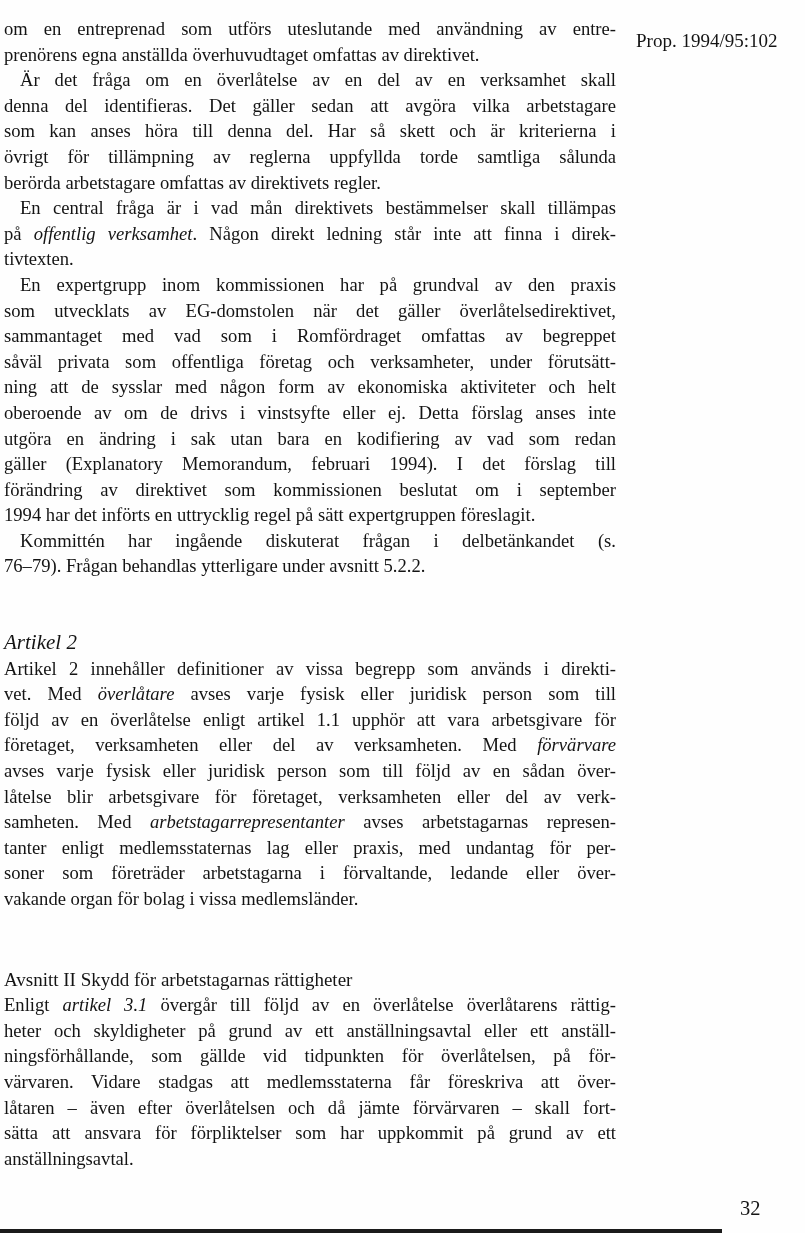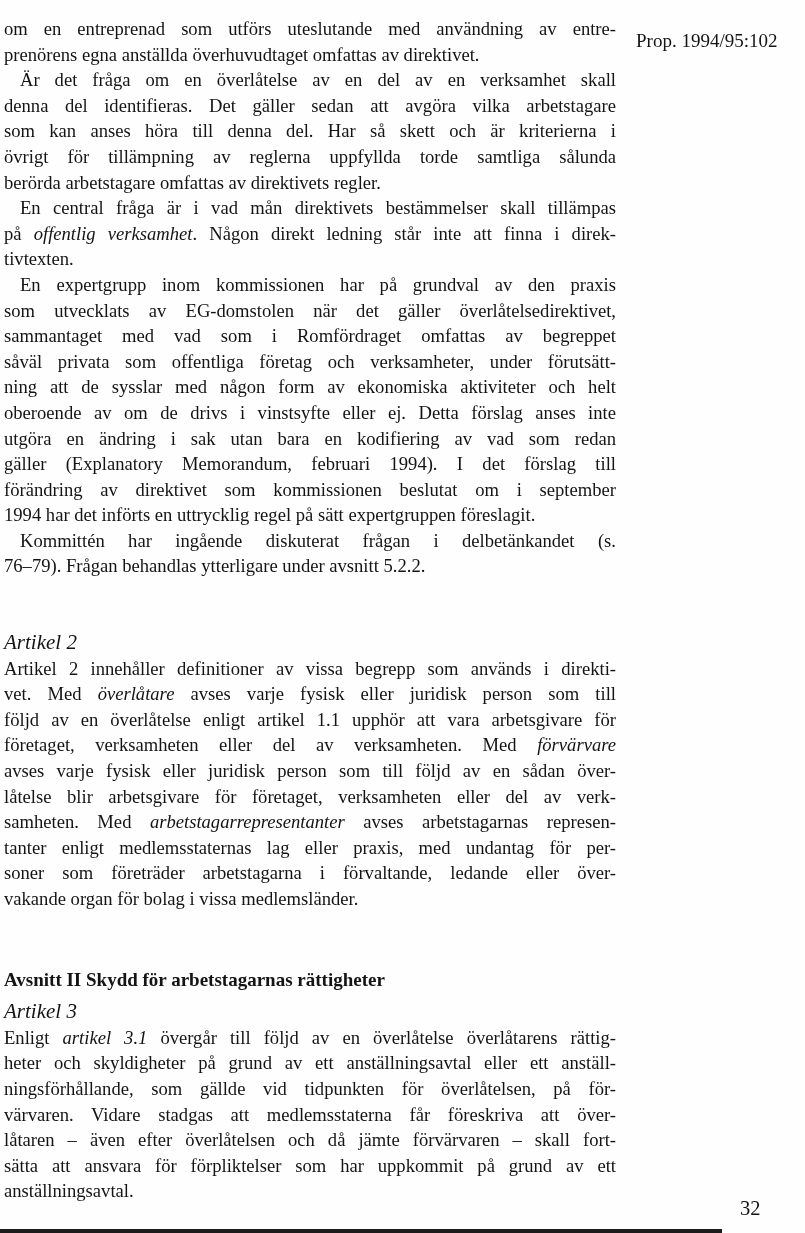--- a/index.html
+++ b/index.html
@@ -36,21 +36,21 @@
     text-indent: 16px;
   }
   .em {
     font-style: italic;
   }
   .heading-italic {
     font-style: italic;
     font-size: 21px;
   }
   .heading-bold {
-    font-weight: 700;
+    font-weight: 400;
     font-size: 19px;
   }
   .margin-note {
     position: absolute;
     left: 636px;
     top: 4px;
     width: 169px;
     font-size: 19px;
     line-height: 25.6px;
     white-space: nowrap;
@@ -117,21 +117,20 @@
         <div class="line">följd av en överlåtelse enligt artikel 1.1 upphör att vara arbetsgivare för</div>
         <div class="line">företaget, verksamheten eller del av verksamheten. Med <span class="em">förvärvare</span></div>
         <div class="line">avses varje fysisk eller juridisk person som till följd av en sådan över-</div>
         <div class="line">låtelse blir arbetsgivare för företaget, verksamheten eller del av verk-</div>
         <div class="line">samheten. Med <span class="em">arbetstagarrepresentanter</span> avses arbetstagarnas represen-</div>
         <div class="line">tanter enligt medlemsstaternas lag eller praxis, med undantag för per-</div>
         <div class="line">soner som företräder arbetstagarna i förvaltande, ledande eller över-</div>
         <div class="line last">vakande organ för bolag i vissa medlemsländer.</div>
       </div>
       <div class="heading-bold" style="margin-top: 55px;">Avsnitt II Skydd för arbetstagarnas rättigheter</div>
-      <div class="heading-italic" style="margin-top: 7px;">Artikel 3</div>
       <div class="para">
         <div class="line">Enligt <span class="em">artikel 3.1</span> övergår till följd av en överlåtelse överlåtarens rättig-</div>
         <div class="line">heter och skyldigheter på grund av ett anställningsavtal eller ett anställ-</div>
         <div class="line">ningsförhållande, som gällde vid tidpunkten för överlåtelsen, på för-</div>
         <div class="line">värvaren. Vidare stadgas att medlemsstaterna får föreskriva att över-</div>
         <div class="line">låtaren – även efter överlåtelsen och då jämte förvärvaren – skall fort-</div>
         <div class="line">sätta att ansvara för förpliktelser som har uppkommit på grund av ett</div>
         <div class="line last">anställningsavtal.</div>
       </div>
     </main>

